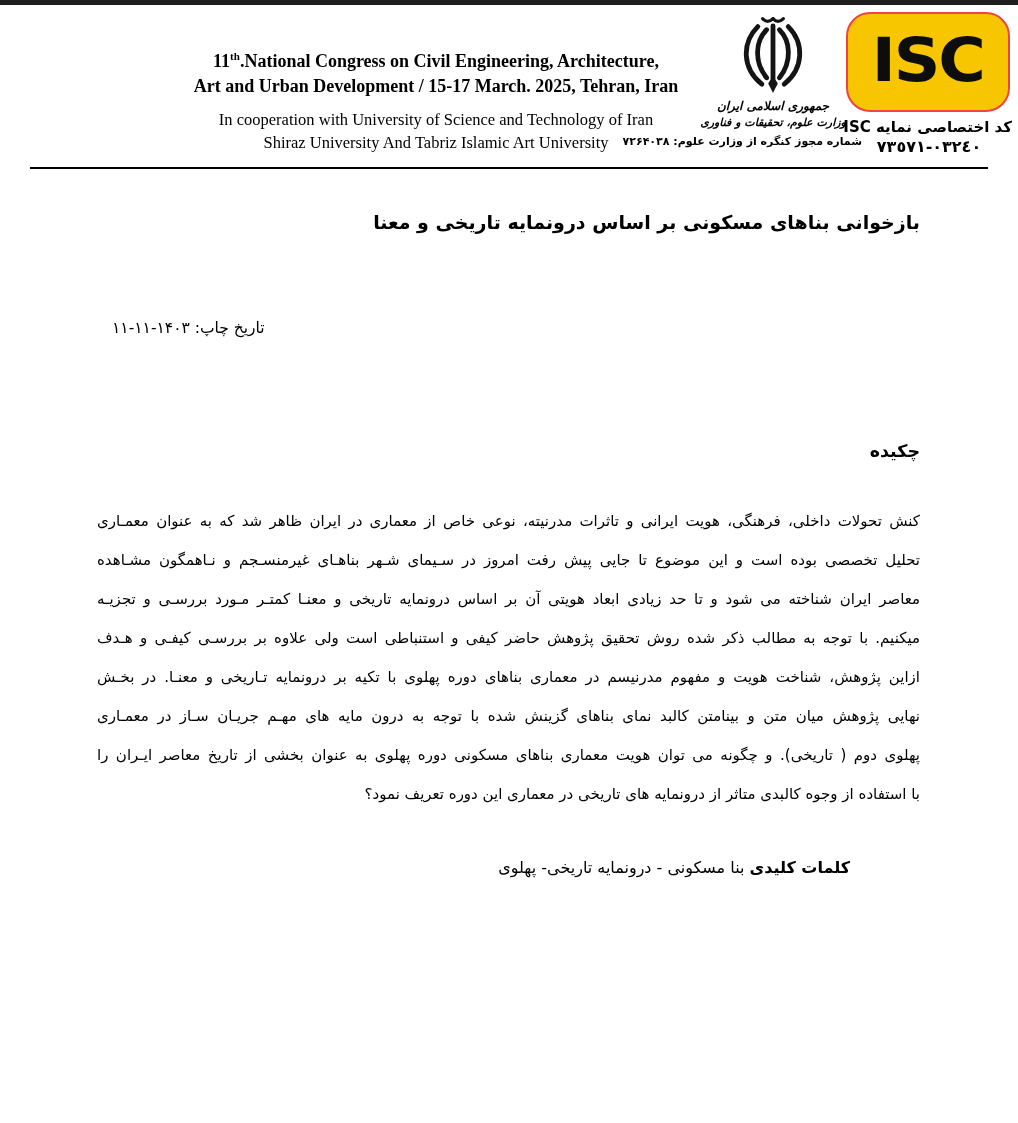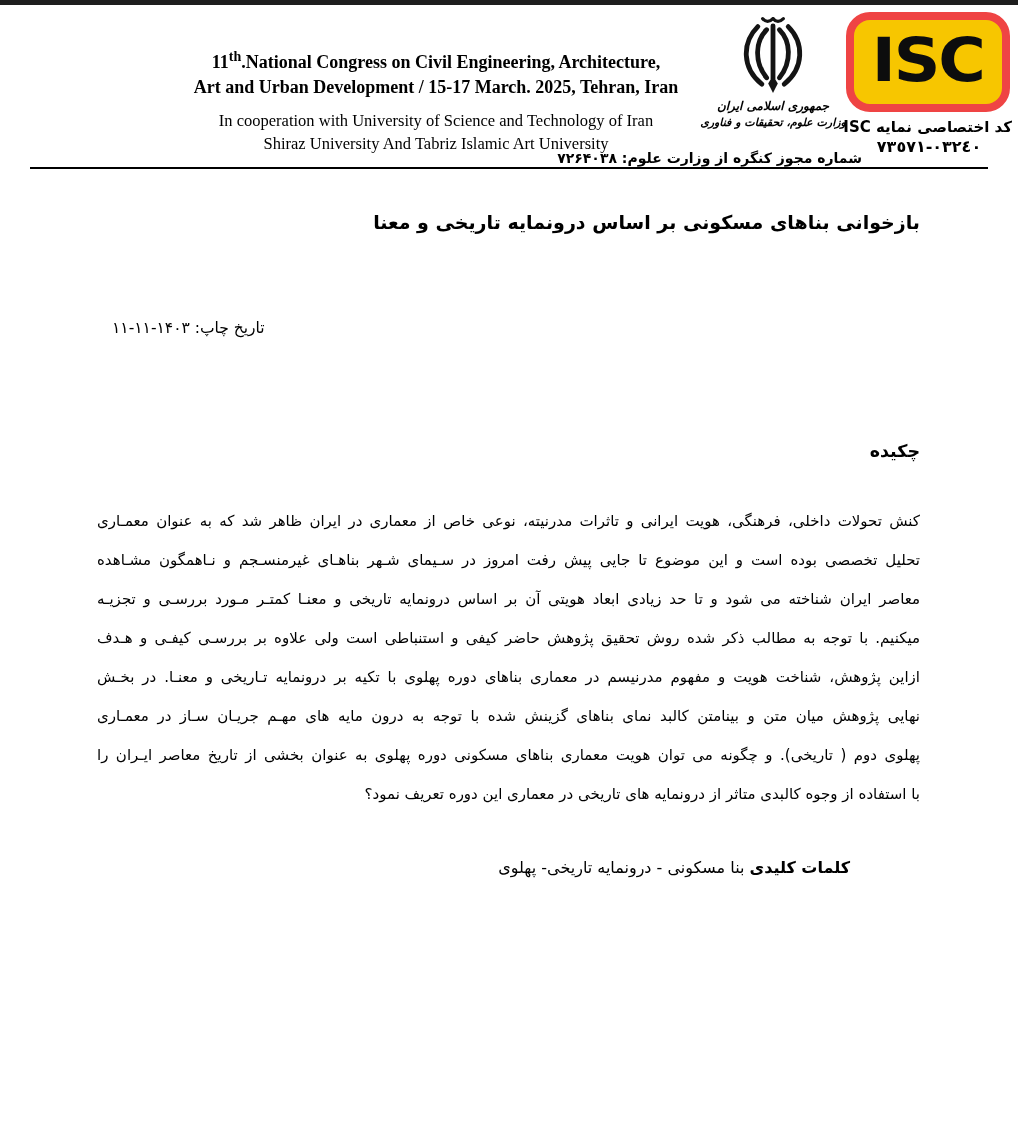--- a/index.html
+++ b/index.html
@@ -7,27 +7,27 @@
         font-family:"DejaVu Sans",sans-serif;color:#000;}
   .topbar{position:absolute;left:0;top:0;width:1018px;height:5px;background:#1e1e1e;}
 
   
   .icsau{position:absolute;left:16px;top:22px;width:166px;height:144px;}
   .congress{position:absolute;left:178px;top:44px;width:516px;text-align:center;
             font-family:"Liberation Serif",serif;}
   .congress .b{font-weight:bold;font-size:18px;line-height:25px;white-space:nowrap;}
   .congress .coop{font-size:16.5px;line-height:23px;}
   .congress .coop-wrap{margin-top:9px;}
-  .congress sup{font-size:14px;text-align:right;}
+  .congress sup{font-size:11px;text-align:right;}
 
   .ministry{position:absolute;left:684px;top:8px;width:178px;text-align:center;direction:rtl;}
   .ministry svg{display:block;margin:0 auto;}
   .min-l1{font-size:12px;font-weight:600;line-height:16px;font-style:italic;}
   .min-l2{font-size:11px;font-weight:600;line-height:17px;font-style:italic;}
-  .min-lic{font-size:14px;font-weight:bold;line-height:15px;margin-top:20px;white-space:nowrap;}
+  .min-lic{font-size:11px;font-weight:bold;line-height:15px;margin-top:3px;white-space:nowrap;}
 
   .iscblock{position:absolute;left:846px;top:12px;width:166px;text-align:center;}
   .isclogo{width:164px;height:100px;box-sizing:border-box;border-radius:24px;
            display:flex;align-items:center;justify-content:center;}
   .isclogo span{font-weight:bold;font-size:60px;line-height:1;letter-spacing:-2px;
                 color:#0d0d0d;transform:scaleX(1.08);padding-bottom:4px;}
   .isc-label{direction:rtl;font-size:15px;font-weight:bold;margin-top:5px;line-height:20px;white-space:nowrap;}
   .isc-code{direction:ltr;font-size:16px;font-weight:bold;line-height:20px;}
 
   .hr{position:absolute;left:30px;top:167px;width:958px;height:2px;background:#000;}
@@ -76,21 +76,21 @@
         <path d="M50,22 L50,88" stroke-width="6"></path>
       </g>
       <path d="M50,84 L56,94 L50,106 L44,94 Z" fill="#141414"></path>
     </svg>
     <div class="min-l1">جمهوری اسلامی ایران</div>
     <div class="min-l2">وزارت علوم، تحقیقات و فناوری</div>
     <div class="min-lic">شماره مجوز کنگره از وزارت علوم: ۷۲۶۴۰۳۸</div>
   </div>
 
   <div class="iscblock">
-    <div class="isclogo" style="background:#F7C600;border:8px solid #ef4444;">
+    <div class="isclogo" style="background:#F7C600;border:2px solid #ef4444;">
       <span>ISC</span>
     </div>
     <div class="isc-label">کد اختصاصی نمایه ISC</div>
     <div class="isc-code">٠٣٢٤٠-٧٣٥٧١</div>
   </div>
 
   <div class="hr"></div>
 
   <div class="title">بازخوانی بناهای مسکونی بر اساس درونمایه تاریخی و معنا</div>
 

